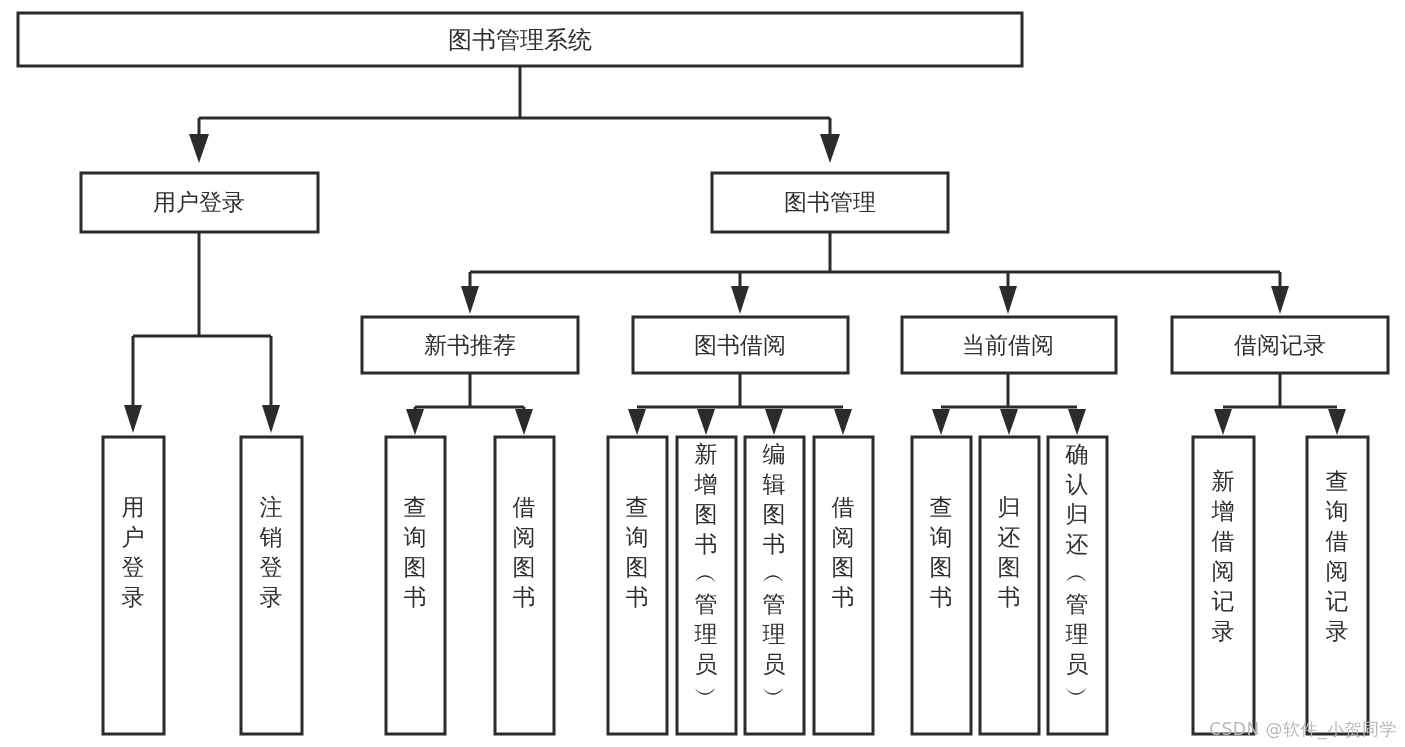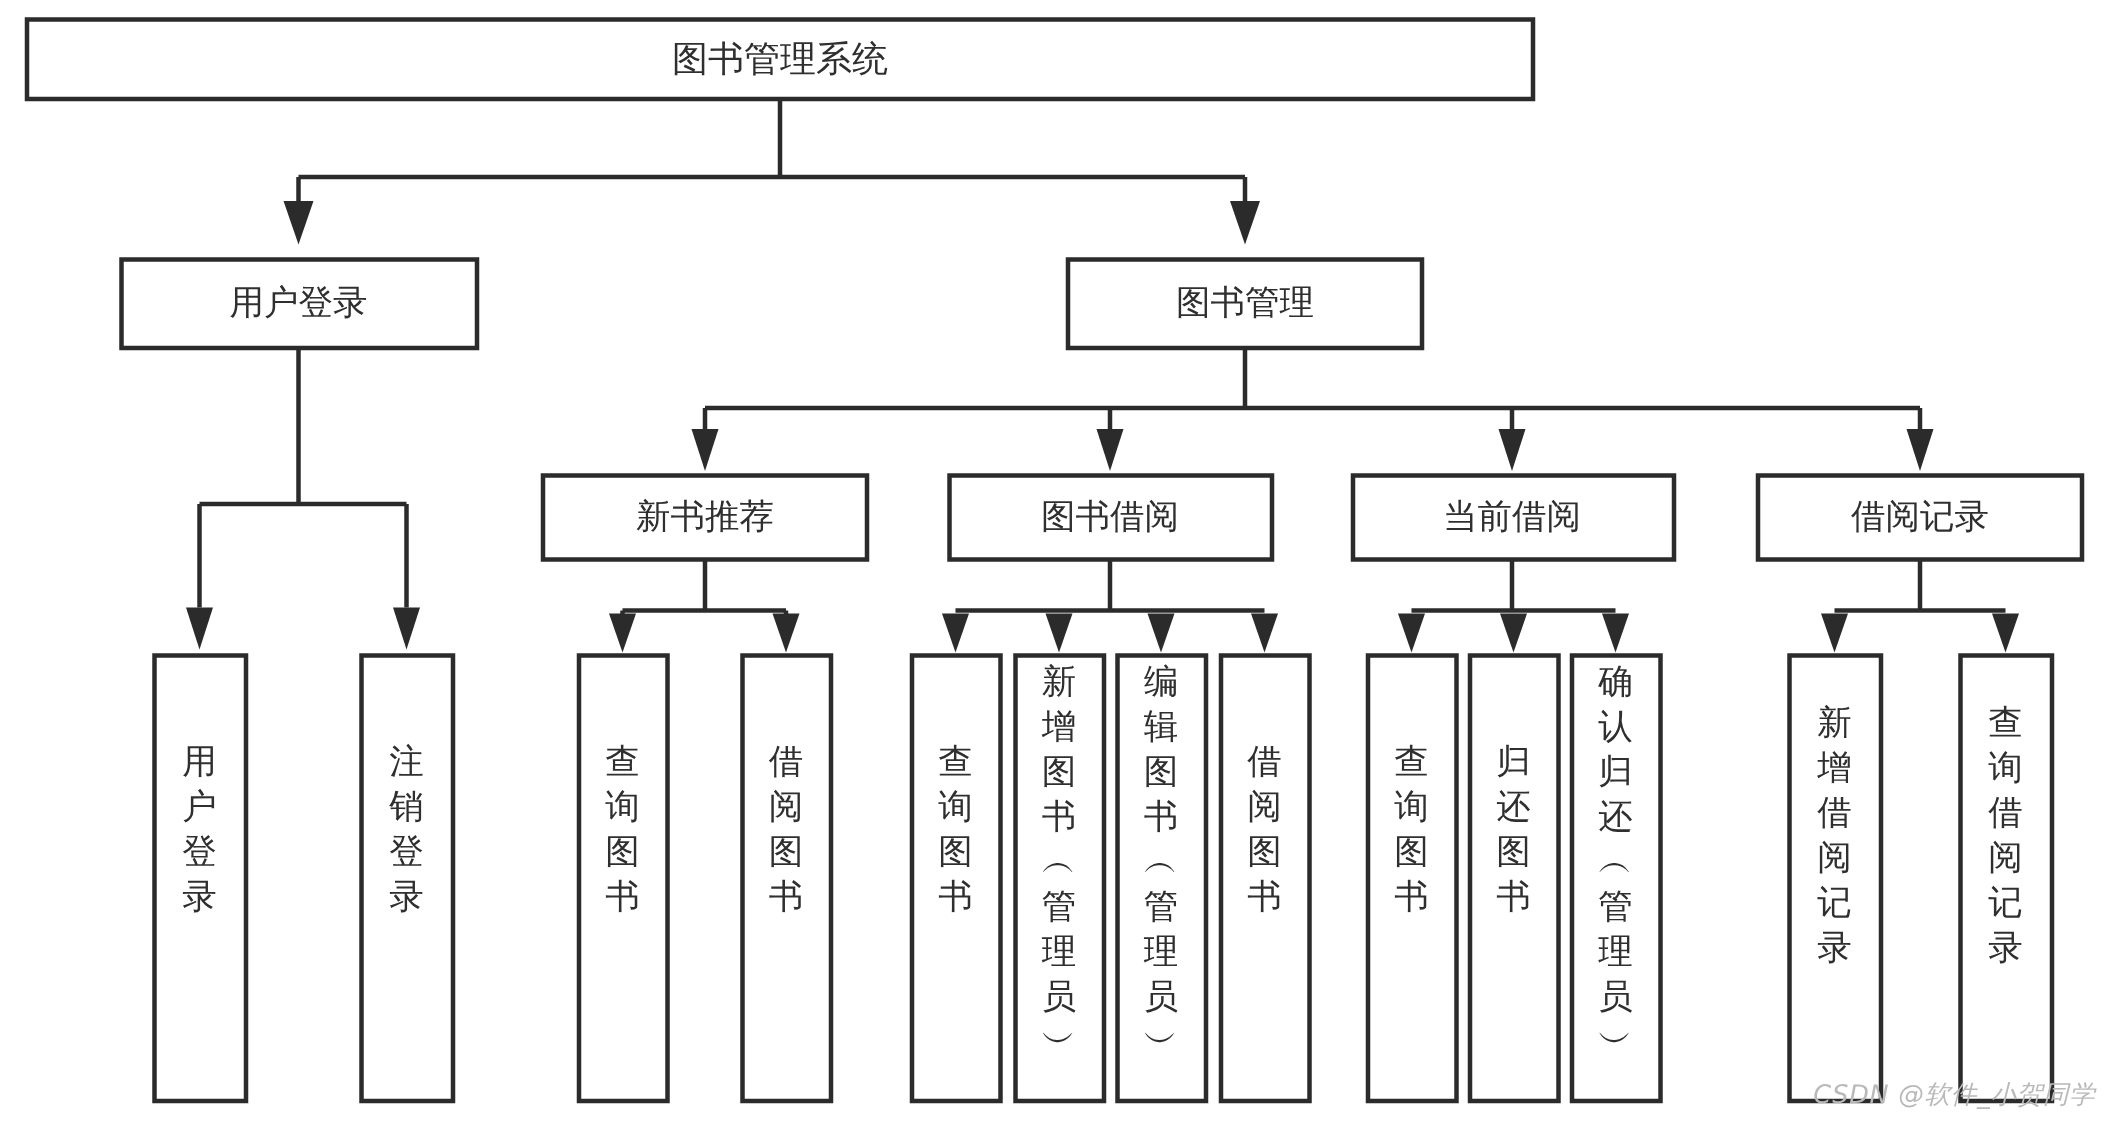--- a/index.html
+++ b/index.html
@@ -58,21 +58,20 @@
   .watermark {
     position: absolute;
     right: 8px;
     bottom: 6px;
     font-family: "DejaVu Sans", "Liberation Sans", sans-serif;
     font-size: 17px;
     color: #b9b9b9;
     letter-spacing: 0.5px;
     pointer-events: none;
     user-select: none;
-    font-style: italic;
   }
 </style>
 </head>
 <body>
 
 <svg id="diagram" viewBox="0 0 1405 747">
 
   <g>
 
     <path class="connector" d="M520,66 L520,118"></path>

